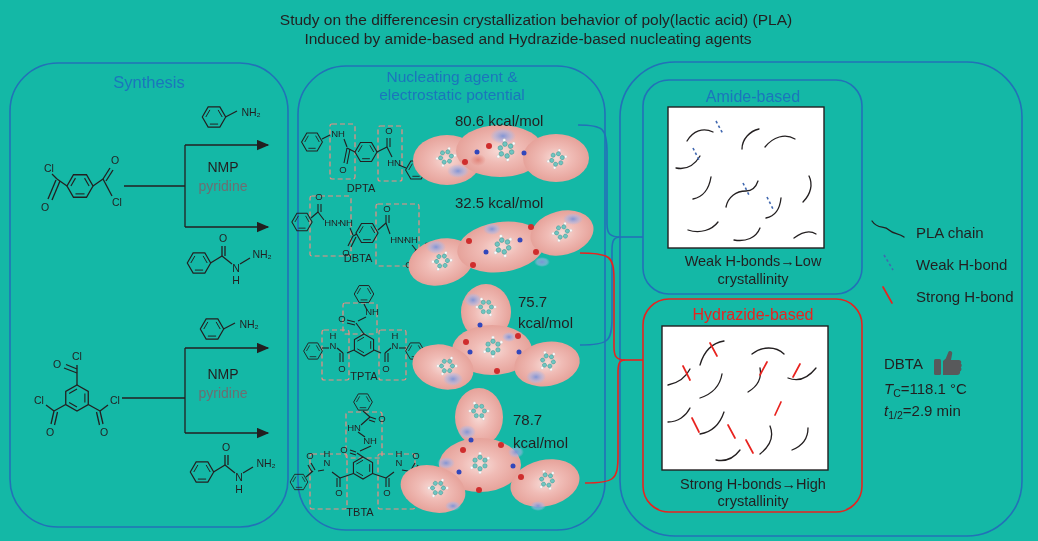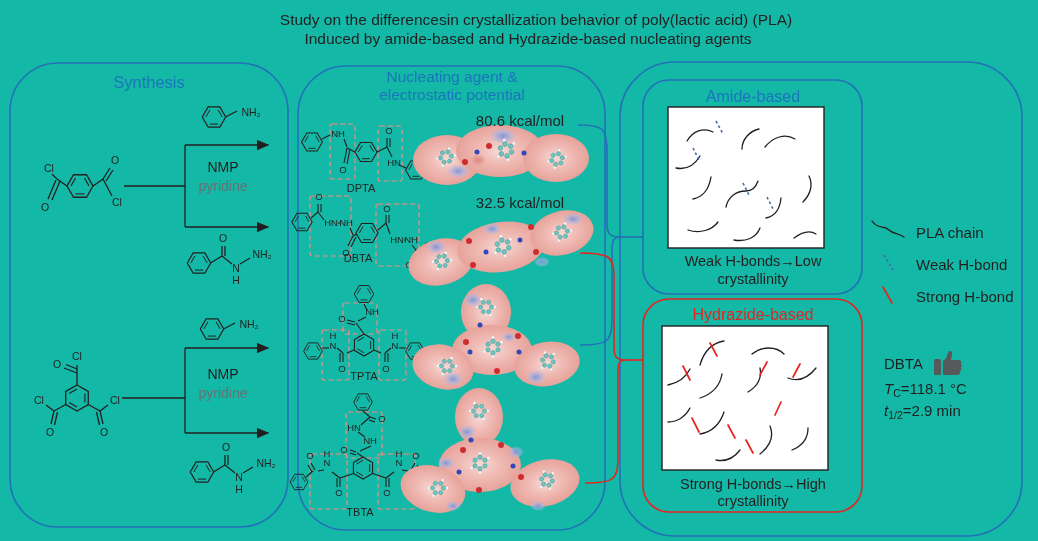--- a/index.html
+++ b/index.html
@@ -21,21 +21,21 @@
   .tGray{fill:#6d6e71;}
   .st{stroke:#231f20;stroke-width:1.3;fill:none;}
   .stThin{stroke:#231f20;stroke-width:1.1;fill:none;}
   .chain{stroke:#231f20;stroke-width:1.3;fill:none;stroke-linecap:round;}
   .wbond{stroke:#4168b0;stroke-width:1.6;stroke-dasharray:2.6 2.6;fill:none;}
   .sbond{stroke:#e8231f;stroke-width:1.7;fill:none;stroke-linecap:round;}
   .dashbox{stroke:#f28b82;stroke-width:1.2;stroke-dasharray:5 3;fill:none;}
   .panel{fill:none;stroke:#2271b8;stroke-width:1.6;}
   .redpanel{fill:none;stroke:#e8231f;stroke-width:1.6;}
   .brace{fill:none;stroke-width:1.6;}
-  .kval{position:absolute;font-size:15px;color:#231f20;text-align:center;line-height:1.38;}
+  .kval{position:absolute;font-size:15px;color:#231f20;text-align:left;line-height:1.38;}
 </style>
 </head>
 <body>
 
 <div class="fig">
 <svg width="1038" height="541" viewBox="0 0 1038 541">
   <defs>
     <marker id="ah" markerWidth="11" markerHeight="9" refX="8.5" refY="4" orient="auto">
       <path d="M0,0 L9.5,4 L0,8 z" fill="#231f20"></path>
     </marker>
@@ -471,13 +471,15 @@
       <rect x="0" y="9" width="7" height="16" rx="1.5" fill="#58595b"></rect>
       <path d="M9,25 h14 c2,0 3.5,-1.5 3,-3.5 c1.5,-0.5 2,-3 0.8,-4 c1.2,-1 1.2,-3.2 0,-4 c1,-1.2 0.4,-3.5 -1.8,-3.5 h-8 l1.2,-6.5 c0.4,-2.5 -3,-3.5 -4,-1 l-2.4,6 -2.8,2.5 z" fill="#58595b"></path>
     </g>
     <text class="tLeg" x="884" y="394"><tspan font-style="italic">T</tspan><tspan dy="3" font-size="10.5">C</tspan><tspan dy="-3">=118.1 °C</tspan></text>
     <text class="tLeg" x="884" y="416"><tspan font-style="italic">t</tspan><tspan dy="3" font-size="10.5">1/2</tspan><tspan dy="-3">=2.9 min</tspan></text>
   </g>
 </svg>
 
 <div class="kval" style="left:455px;top:111px;width:130px;">80.6 kcal/mol</div>
 <div class="kval" style="left:455px;top:193px;width:130px;">32.5 kcal/mol</div>
+<div class="kval" style="left:518px;top:292px;width:78px;">75.7 kcal/mol</div>
+<div class="kval" style="left:513px;top:408px;width:78px;line-height:1.55;">78.7 kcal/mol</div>
 </div>
 
 </body></html>

